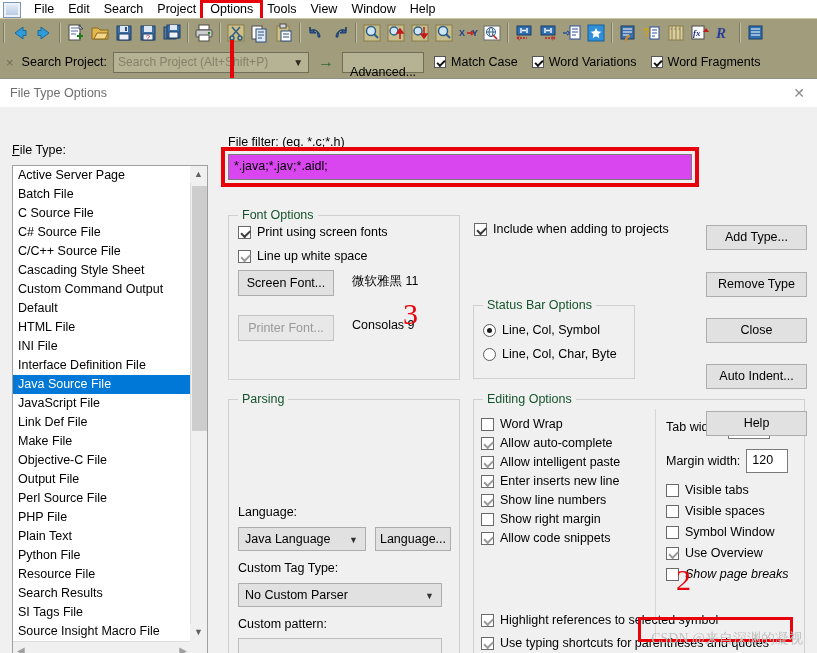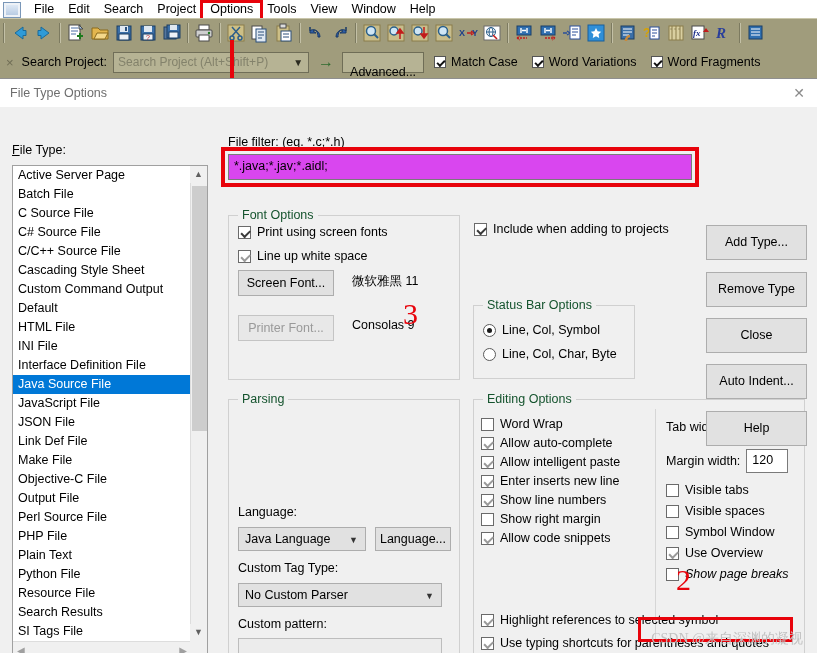--- a/index.html
+++ b/index.html
@@ -184,21 +184,21 @@
   .num3 {
     position:absolute; left:403px; top:190px; font-size:30px; color:#e8030b;
     font-family:"Liberation Serif", serif;
   }
   .num2 {
     position:absolute; left:676px; top:456px; font-size:30px; color:#e8030b;
     font-family:"Liberation Serif", serif;
   }
 
   
-  .sidebtn { position:absolute; left:706px; width:101px; height:35px; }
+  .sidebtn { position:absolute; left:706px; width:101px; height:25px; }
   .sb1 { top:118px } .sb2 { top:165px } .sb3 { top:211px }
   .sb4 { top:257px } .sb5 { top:304px }
 
   
   .combo {
     background:#e1e1e1; border:1px solid #adadad; height:24px;
     display:flex; align-items:center; padding-left:6px; font-size:12.5px; position:relative;
   }
   .combo .cv { position:absolute; right:7px; top:7px; font-size:9px; color:#333; }
   .combo-lang { position:absolute; left:238px; top:420px; width:128px; }
@@ -506,21 +506,20 @@
             <div class="lb-item">C# Source File</div>
             <div class="lb-item">C/C++ Source File</div>
             <div class="lb-item">Cascading Style Sheet</div>
             <div class="lb-item">Custom Command Output</div>
             <div class="lb-item">Default</div>
             <div class="lb-item">HTML File</div>
             <div class="lb-item">INI File</div>
             <div class="lb-item">Interface Definition File</div>
             <div class="lb-item sel">Java Source File</div>
             <div class="lb-item">JavaScript File</div>
-            <div class="lb-item">JSON File</div>
             <div class="lb-item">Link Def File</div>
             <div class="lb-item">Make File</div>
             <div class="lb-item">Objective-C File</div>
             <div class="lb-item">Output File</div>
             <div class="lb-item">Perl Source File</div>
             <div class="lb-item">PHP File</div>
             <div class="lb-item">Plain Text</div>
             <div class="lb-item">Python File</div>
             <div class="lb-item">Resource File</div>
             <div class="lb-item">Search Results</div>

